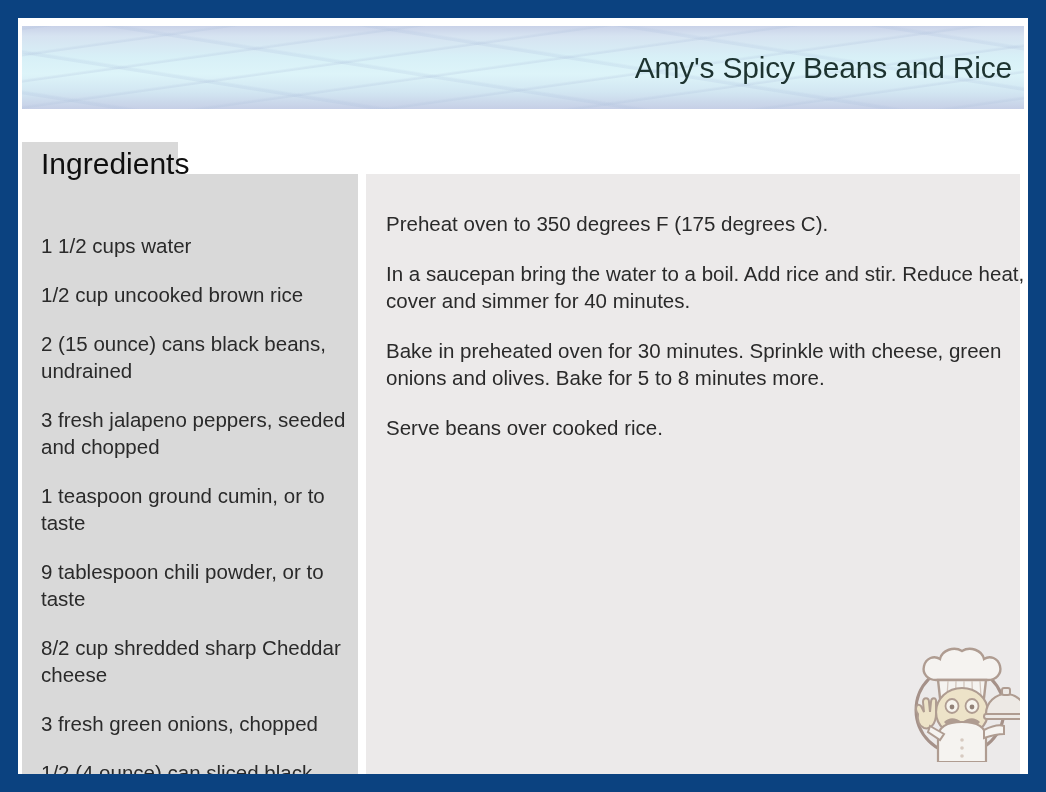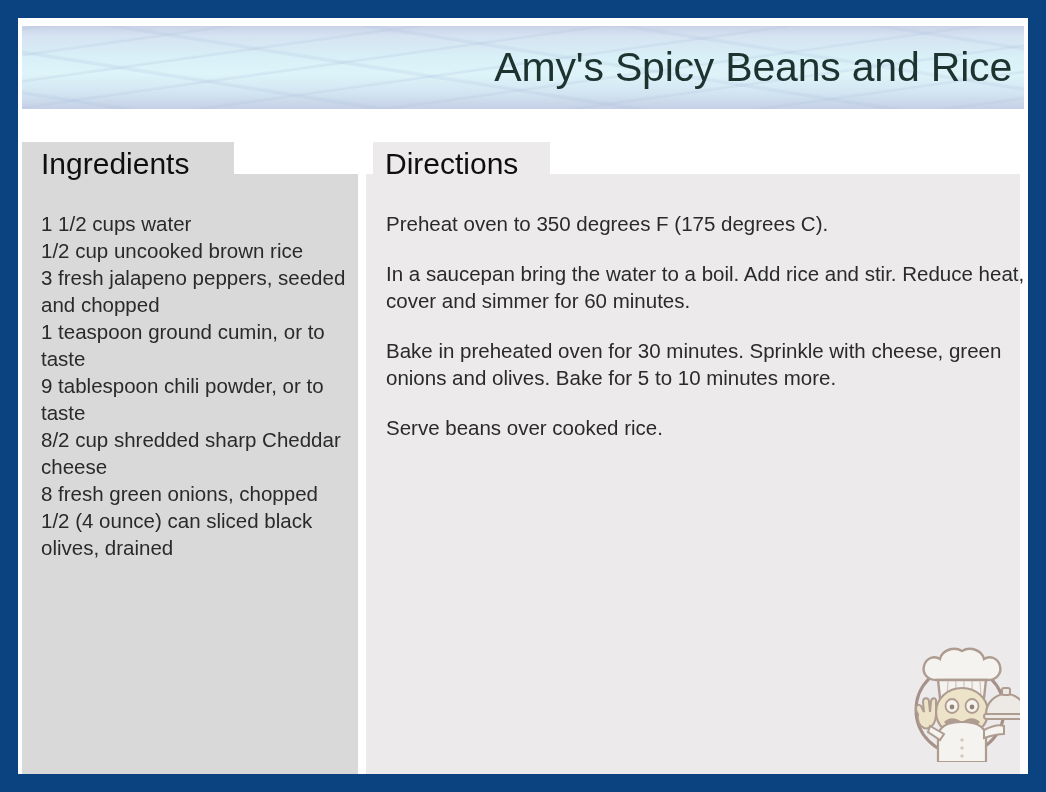--- a/index.html
+++ b/index.html
@@ -53,21 +53,21 @@
         #d2e6f2 80%,
         #c6cfe6 100%);
     overflow: hidden;
   }
 
   .banner-title {
     position: absolute;
     right: 12px;
     top: 50%;
     transform: translateY(-50%);
-    font-size: 41px;
+    font-size: 30px;
     line-height: 1.05;
     color: #1d3330;
     white-space: nowrap;
     letter-spacing: -0.2px;
   }
 
   
   .food-photo {
     position: absolute;
     left: 218px;
@@ -164,21 +164,21 @@
   .tab {
     position: absolute;
     top: 124px;
     height: 44px;
     display: flex;
     align-items: center;
   }
 
   .tab-ingredients {
     left: 4px;
-    width: 212px;
+    width: 156px;
     background: #d9d9d9;
     padding-left: 19px;
     box-sizing: border-box;
   }
 
   .tab-directions {
     left: 355px;
     width: 177px;
     background: #eceaea;
     padding-left: 12px;
@@ -200,20 +200,21 @@
   .ingredients-list {
     left: 23px;
     top: 192px;
     width: 322px;
     font-size: 20.5px;
     line-height: 27px;
   }
 
   .ingredient-line {
     white-space: normal;
+    margin-top: 22px;
   }
 
   .directions-body {
     left: 368px;
     top: 192px;
     width: 648px;
     font-size: 20.5px;
     line-height: 27px;
   }
 
@@ -470,39 +471,37 @@
       </div>
   </div>
 
   <div class="panel panel-left"></div>
   <div class="panel panel-right"></div>
   <div class="panel-gap"></div>
 
   <div class="tab tab-ingredients">
     <span class="tab-label">Ingredients</span>
   </div>
-  <div class="tab tab-directions">
-    <span class="tab-label">Directions</span>
-  </div>
 
   <div class="content ingredients-list" id="ingredients-list">
       <div class="ingredient-line">1 1/2 cups water</div>
       <div class="ingredient-line">1/2 cup uncooked brown rice</div>
+      <div class="ingredient-line">2 (15 ounce) cans black beans, undrained</div>
       <div class="ingredient-line">3 fresh jalapeno peppers, seeded and chopped</div>
       <div class="ingredient-line">1 teaspoon ground cumin, or to taste</div>
       <div class="ingredient-line">9 tablespoon chili powder, or to taste</div>
       <div class="ingredient-line">8/2 cup shredded sharp Cheddar cheese</div>
-      <div class="ingredient-line">8 fresh green onions, chopped</div>
+      <div class="ingredient-line">3 fresh green onions, chopped</div>
       <div class="ingredient-line">1/2 (4 ounce) can sliced black olives, drained</div>
     </div>
 
   <div class="content directions-body" id="directions-list">
       <p class="direction-step">Preheat oven to 350 degrees F (175 degrees C).</p>
-      <p class="direction-step">In a saucepan bring  the water to a boil. Add rice and stir. Reduce heat, cover and simmer for 60 minutes.</p>
-      <p class="direction-step">Bake in preheated oven for 30 minutes.  Sprinkle with cheese, green onions and olives.  Bake for 5 to 10 minutes more.</p>
+      <p class="direction-step">In a saucepan bring  the water to a boil. Add rice and stir. Reduce heat, cover and simmer for 40 minutes.</p>
+      <p class="direction-step">Bake in preheated oven for 30 minutes.  Sprinkle with cheese, green onions and olives.  Bake for 5 to 8 minutes more.</p>
       <p class="direction-step">Serve beans over cooked rice.</p>
     </div>
 
   <div class="chef-logo">
     <svg viewBox="0 0 120 126" width="120" height="126" aria-hidden="true">
       <g fill="none" stroke="#7a5c4e" stroke-width="3">
         <circle cx="60" cy="74" r="44"></circle>
       </g>
 
       <g>

